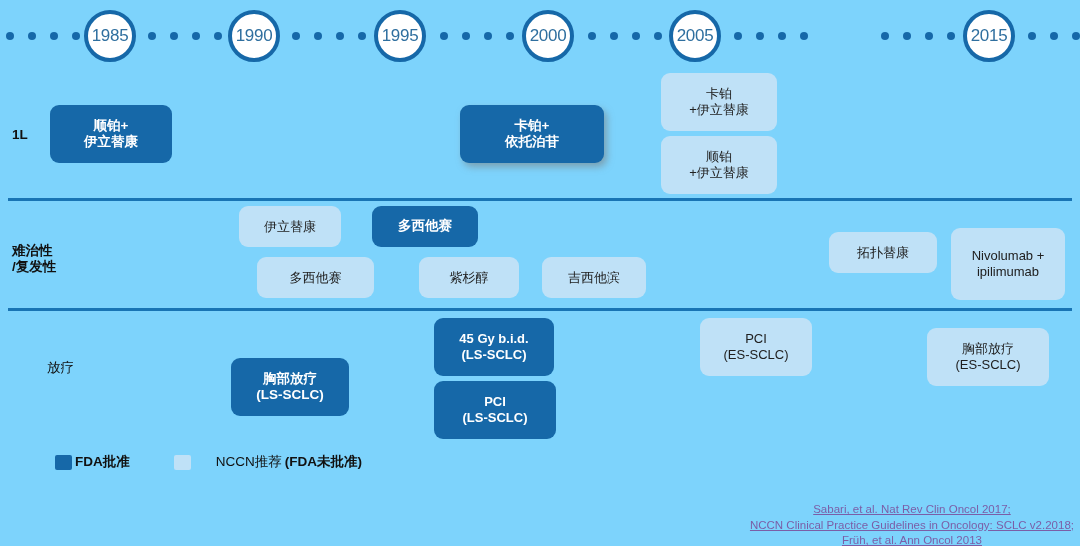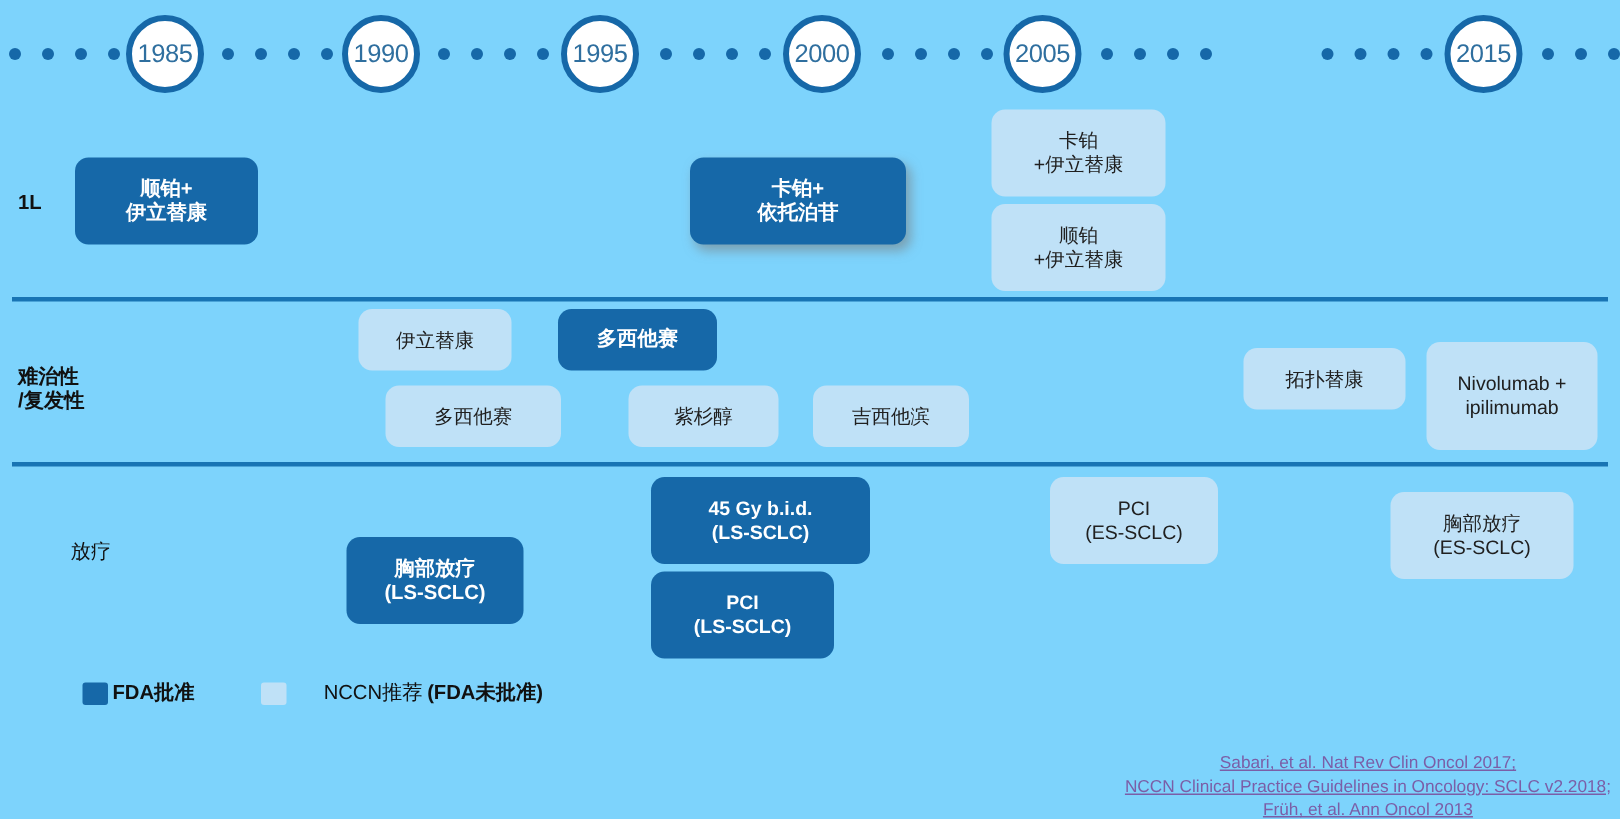--- a/index.html
+++ b/index.html
@@ -247,21 +247,21 @@
   <div class="box light latin" style="left:951px; top:228px; width:114px; height:72px;">Nivolumab +
 ipilimumab</div>
 
   <div class="divider" style="top:308px;"></div>
 
   <div class="row-label" style="left:47px; top:360px; font-weight:normal;">放疗</div>
 
   <div class="box dark" style="left:231px; top:358px; width:118px; height:58px;">胸部放疗
 (LS-SCLC)</div>
 
-  <div class="box dark latin" style="left:434px; top:318px; width:146px; height:58px;">45 Gy b.i.d.
+  <div class="box dark latin" style="left:434px; top:318px; width:120px; height:58px;">45 Gy b.i.d.
 (LS-SCLC)</div>
 
   <div class="box dark latin" style="left:434px; top:381px; width:122px; height:58px;">PCI
 (LS-SCLC)</div>
 
   <div class="box light latin" style="left:700px; top:318px; width:112px; height:58px;">PCI
 (ES-SCLC)</div>
 
   <div class="box light" style="left:927px; top:328px; width:122px; height:58px;">胸部放疗
 (ES-SCLC)</div>

